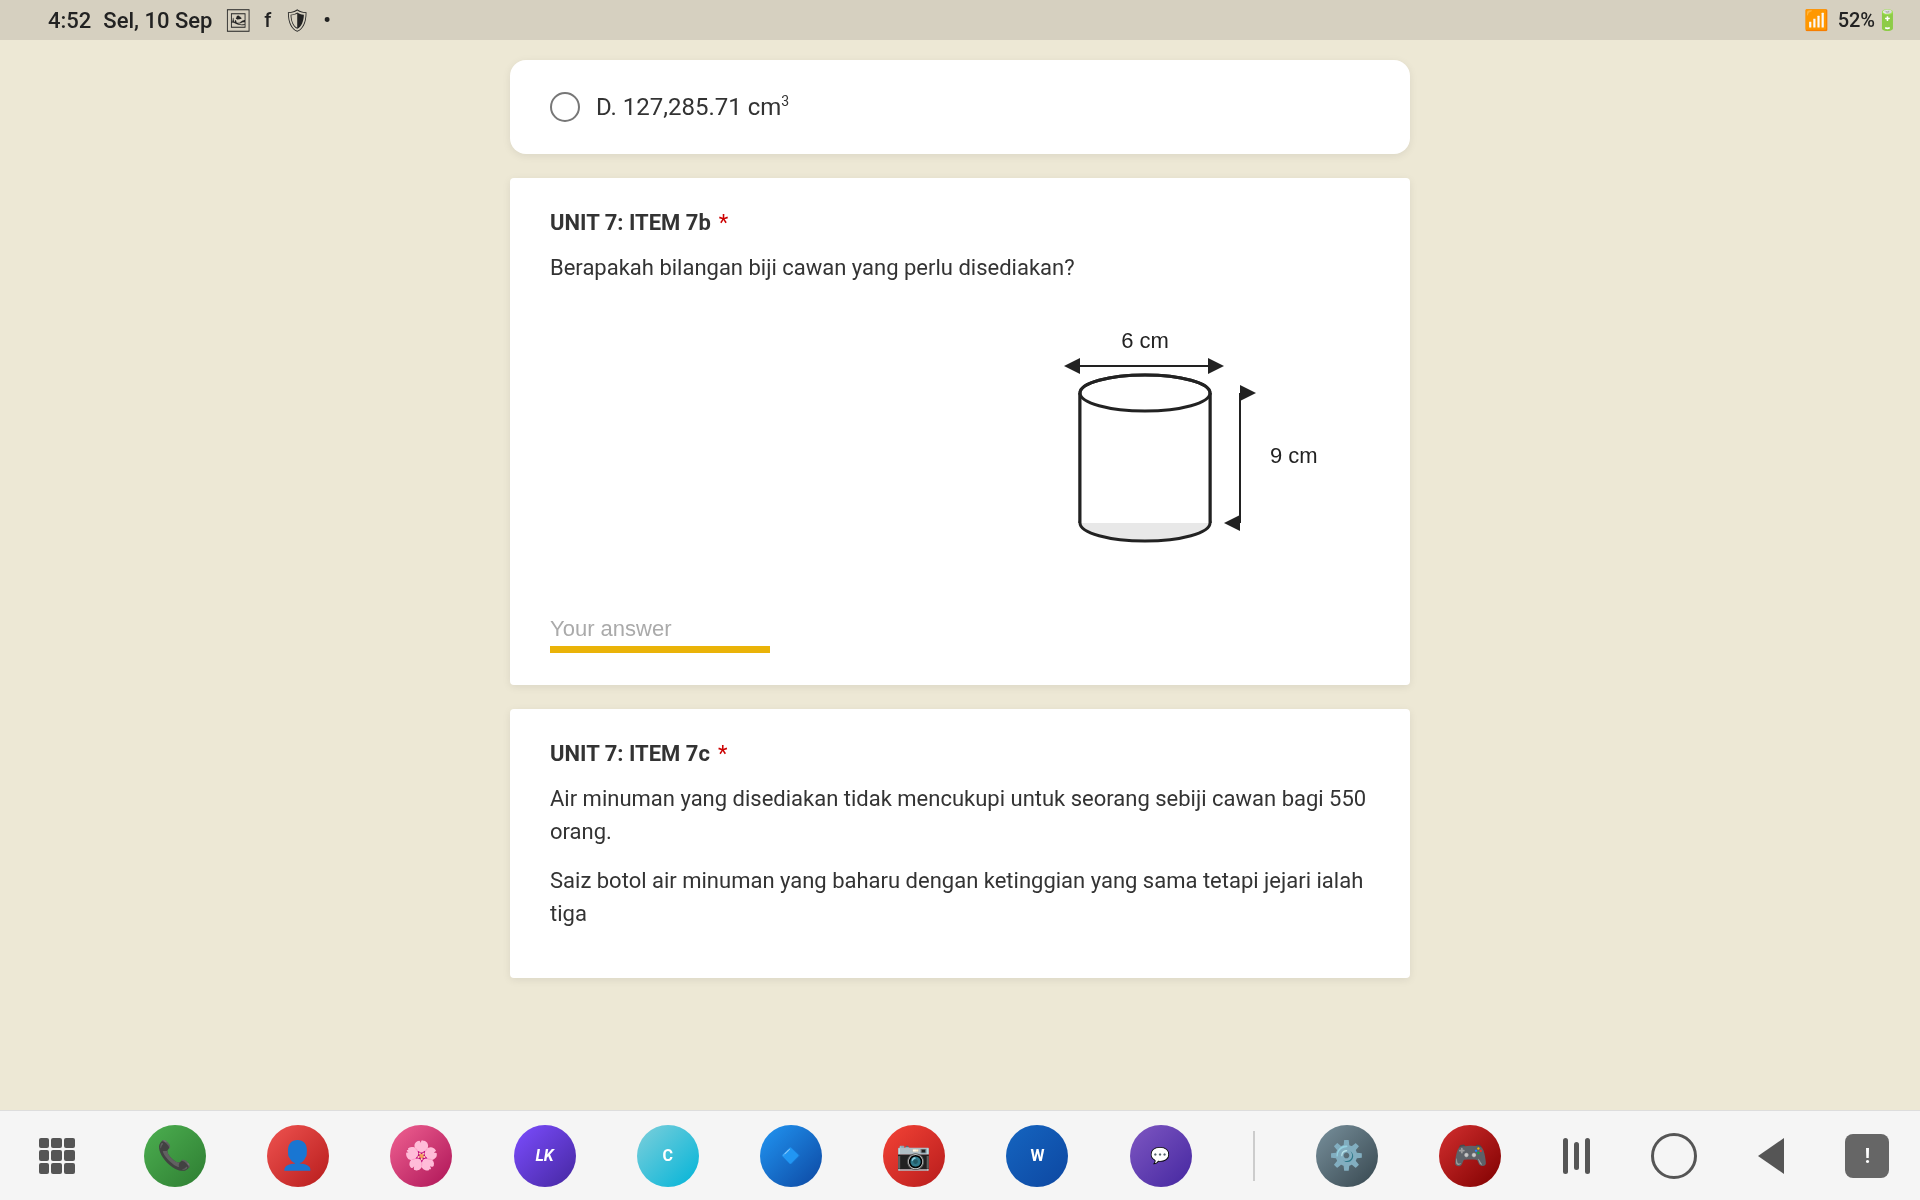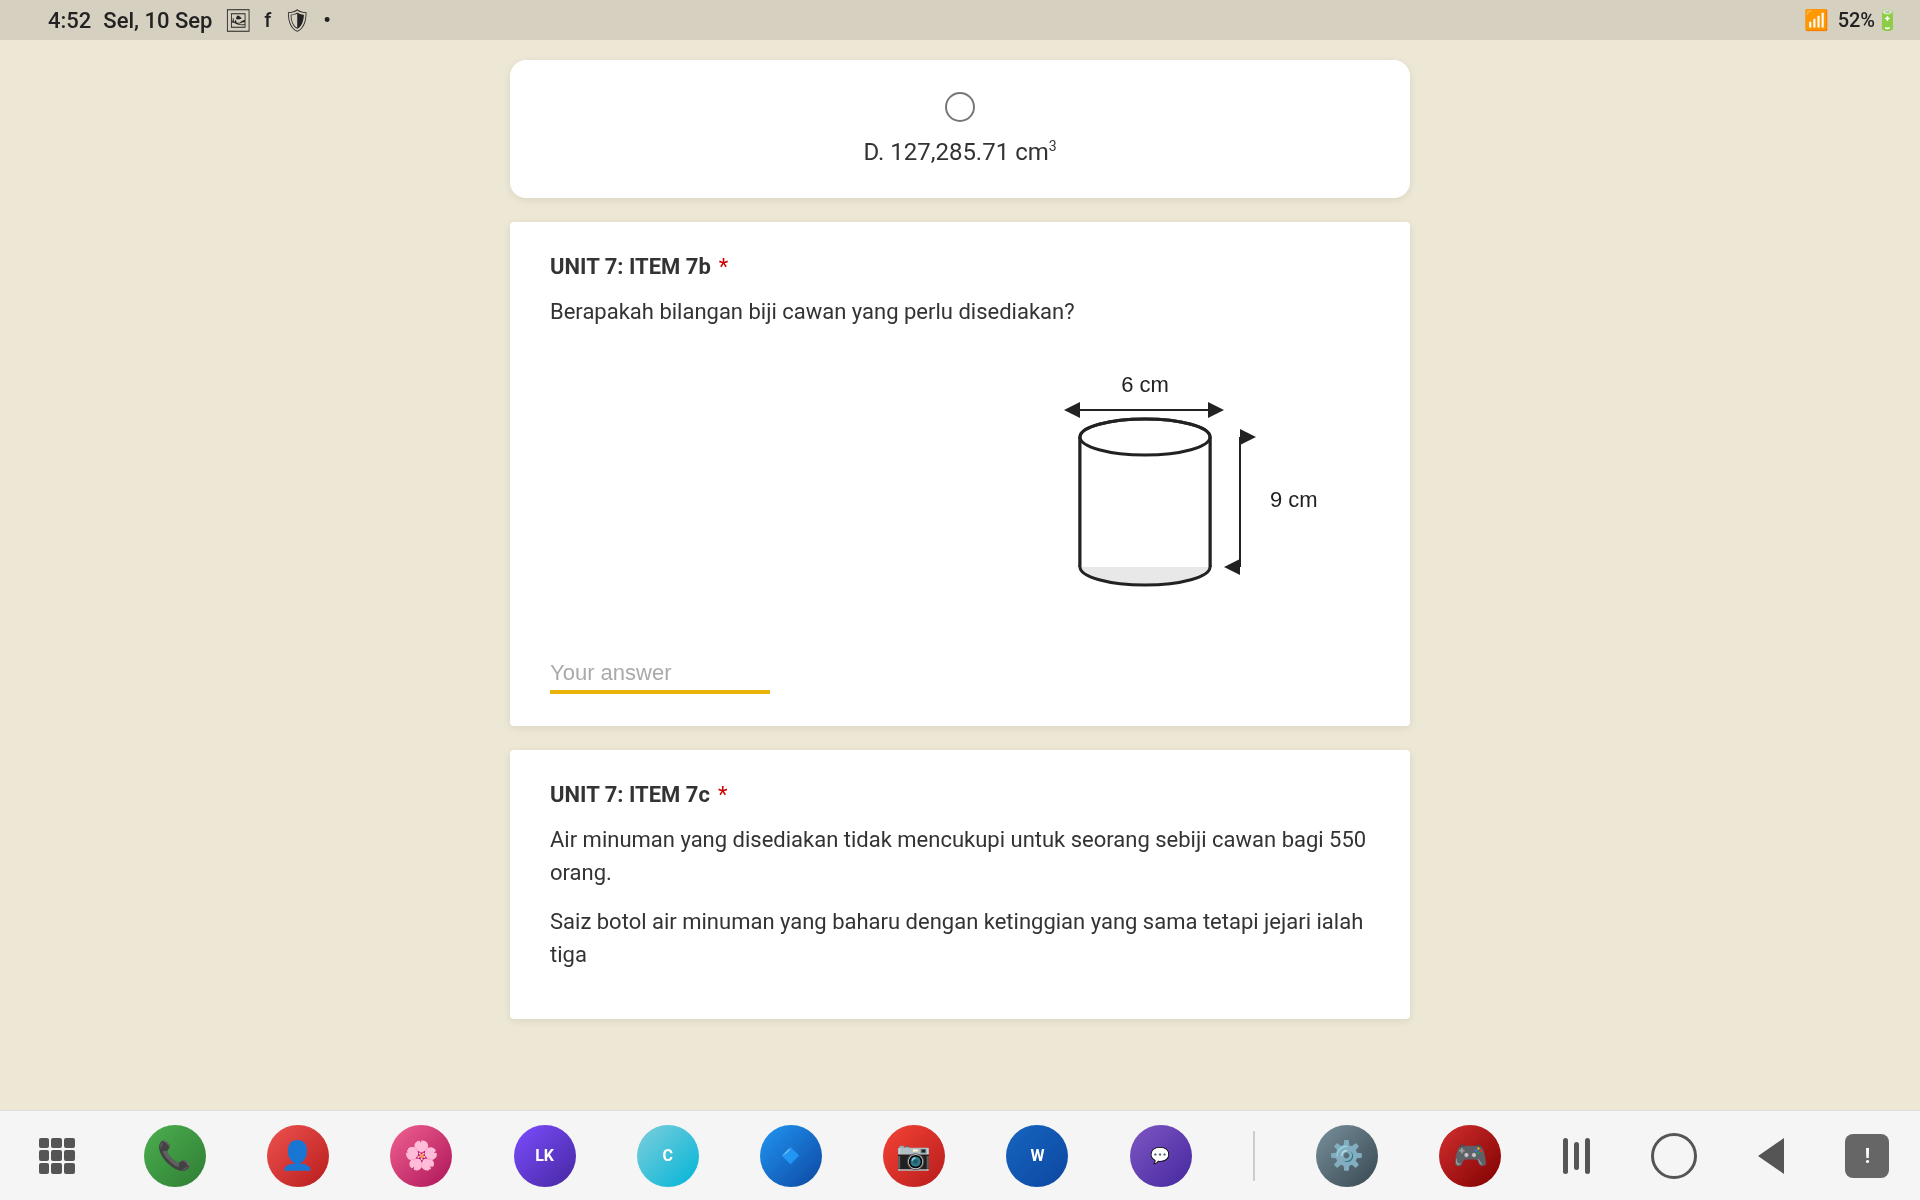--- a/index.html
+++ b/index.html
@@ -61,21 +61,20 @@
       margin-bottom: 24px;
       box-shadow: 0 2px 8px rgba(0,0,0,0.08);
     }
 
     .card-option {
       display: flex;
       align-items: center;
       gap: 16px;
       font-size: 24px;
       color: #222;
-      flex-direction: column;
     }
 
     .radio-circle {
       width: 30px;
       height: 30px;
       border-radius: 50%;
       border: 2px solid #777;
       flex-shrink: 0;
     }
 
@@ -138,21 +137,21 @@
       display: block;
     }
 
     
     .answer-input-wrapper {
       margin-top: 24px;
     }
 
     .answer-input {
       border: none;
-      border-bottom: 4px solid #eab308;
+      border-bottom: 7px solid #eab308;
       outline: none;
       font-size: 22px;
       color: #888;
       padding: 4px 0;
       width: 220px;
       background: transparent;
     }
 
     .answer-input::placeholder {
       color: #aaa;
@@ -366,21 +365,21 @@
   </div>
 
   <div class="app-icon" style="background: linear-gradient(135deg, #ef5350, #b71c1c);">
     👤
   </div>
 
   <div class="app-icon" style="background: linear-gradient(135deg, #f06292, #ad1457);">
     🌸
   </div>
 
-  <div class="app-icon" style="background: linear-gradient(135deg, #7c4dff, #4527a0);">
+  <div class="app-icon" style="background: linear-gradient(135deg, #7c4dff, #4527a0); font-style: italic;">
     <span style="font-size:16px; font-weight:bold;">LK</span>
   </div>
 
   <div class="app-icon" style="background: linear-gradient(135deg, #7ecfdb, #00b4d8);">
     <span style="font-size:16px; font-weight:bold; color:#fff;">C</span>
   </div>
 
   <div class="app-icon" style="background: linear-gradient(135deg, #2196f3, #0d47a1);">
     <span style="font-size:16px;">🔷</span>
   </div>

